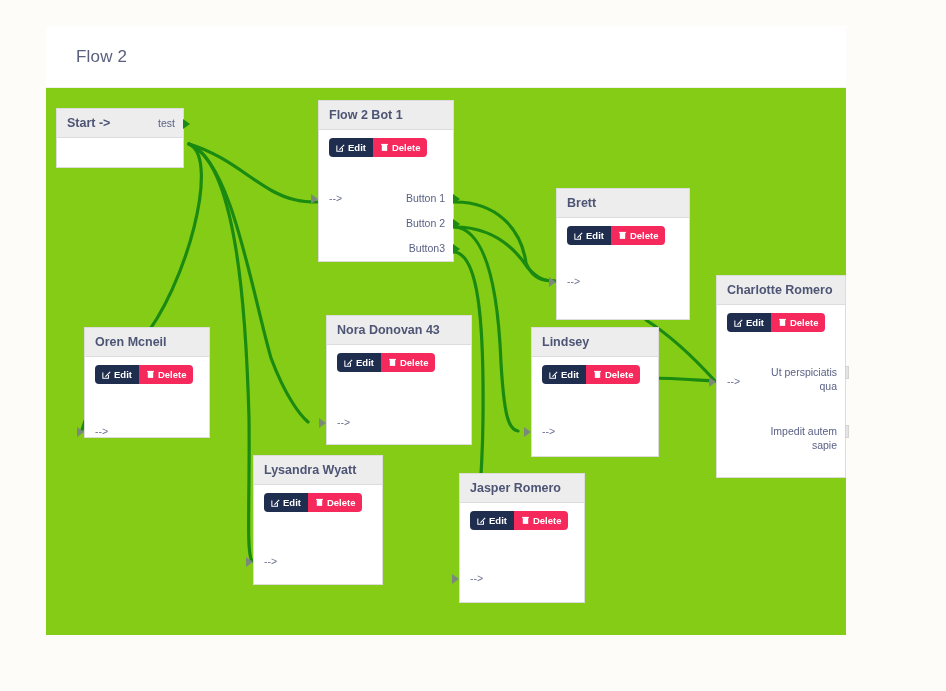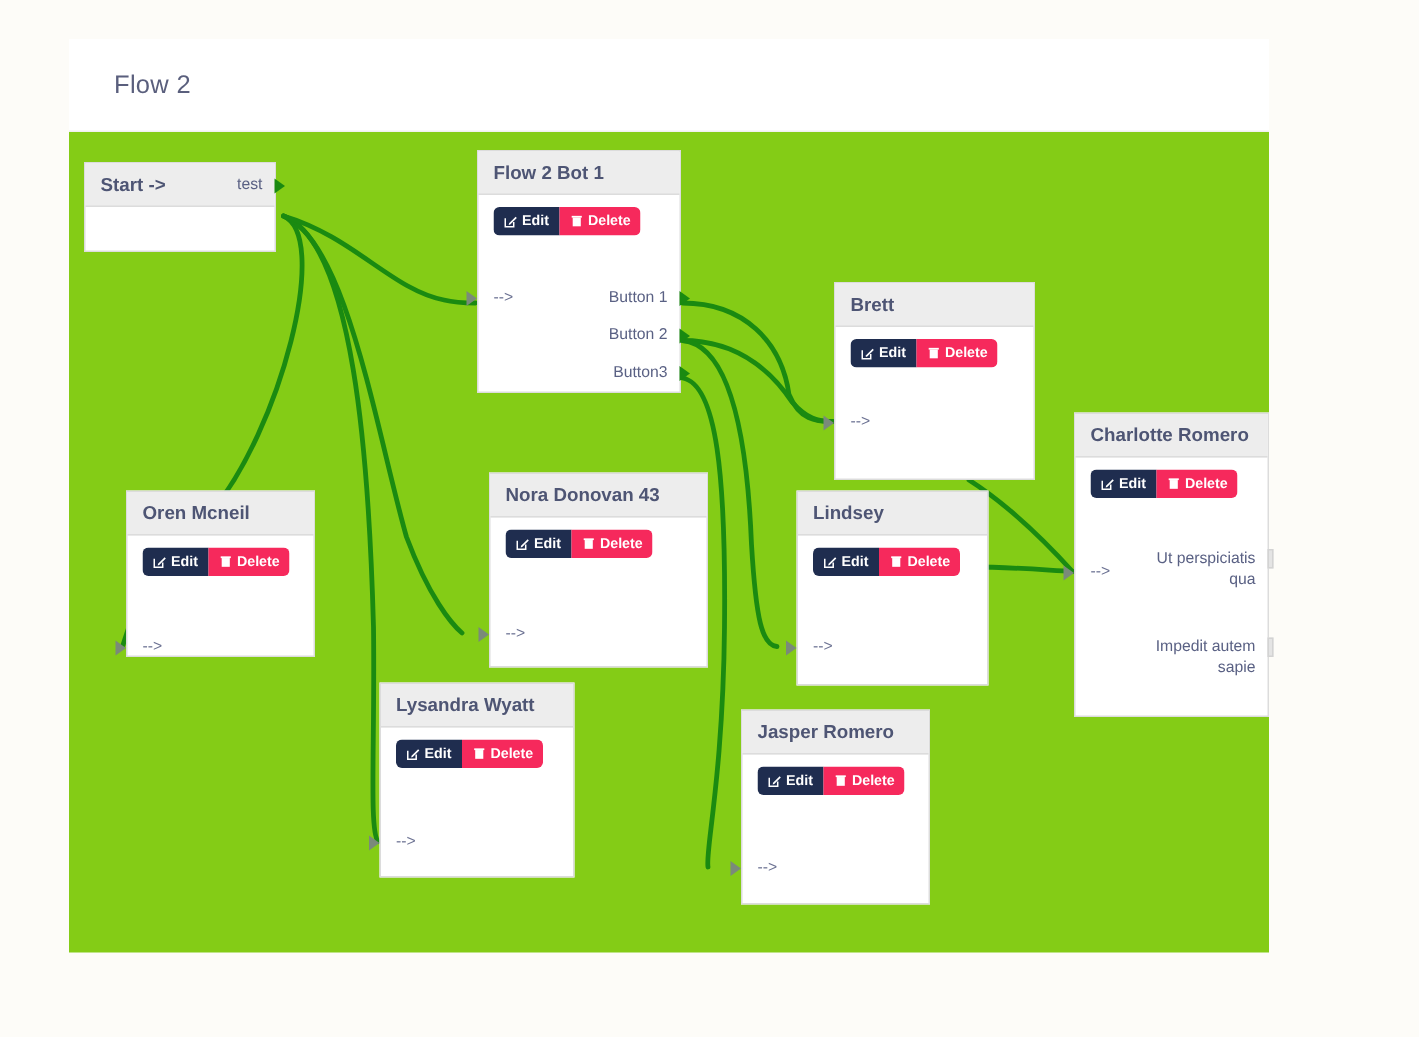--- a/index.html
+++ b/index.html
@@ -344,21 +344,21 @@
                   <rect x="3.2" y="3.6" width="9.6" height="10.4" fill="#fff"></rect>
                   <rect x="2" y="1.6" width="12" height="2.1" fill="#fff"></rect>
                 </svg>
               </span>
               <span>Delete</span>
             </button>
           </div></div>
         <div class="port-in" style="left: 10px; top: 99px;">--&gt;</div>
         <div class="port-marker-in" style="left: -8px; top: 101px;"></div>
       </div>
-      <div class="node" style="left: 448px; top: 385px; width: 126px; height: 130px;">
+      <div class="node" style="left: 413px; top: 385px; width: 126px; height: 130px;">
         <div class="node-header">Jasper Romero</div>
         <div class="node-body"><div class="btn-group">
             <button class="btn btn-edit">
               <span>
                 <svg width="9" height="9" viewBox="0 0 16 16" fill="none">
                   <path d="M1.5 4.5 V14.5 H11.5 V9" stroke="#fff" stroke-width="1.8" fill="none"></path>
                   <path d="M6 10.5 L13.8 2.6 L15.2 4 L7.4 11.9 L5.6 12.4 Z" fill="#fff"></path>
                 </svg>
               </span>
               <span>Edit</span>

